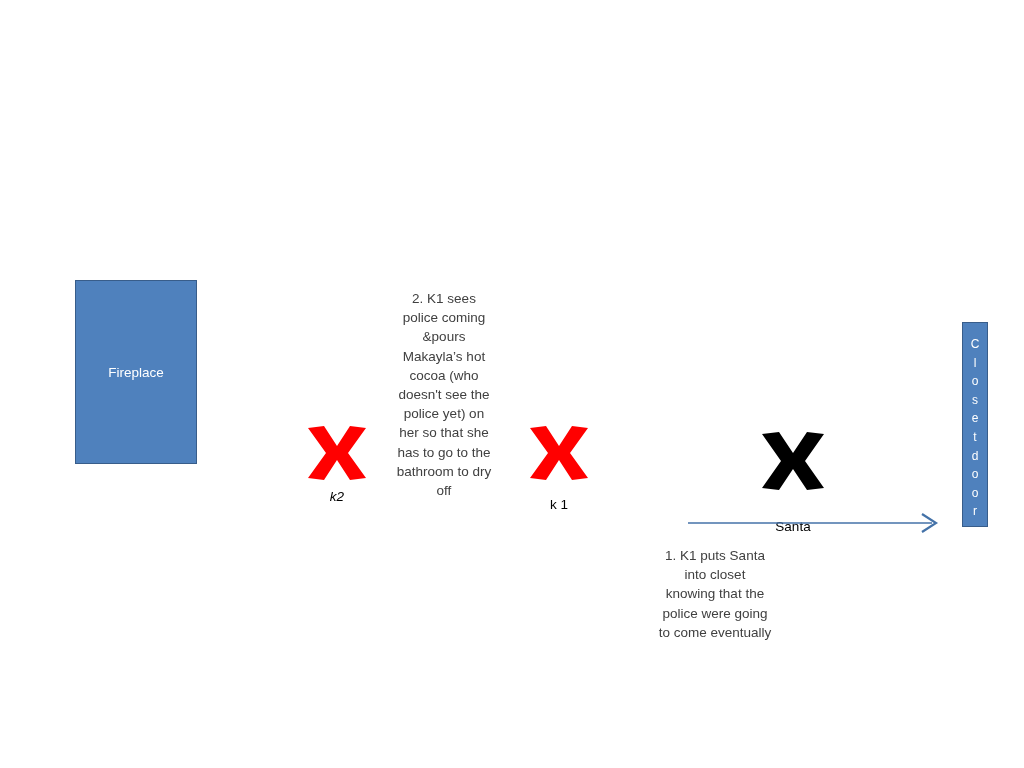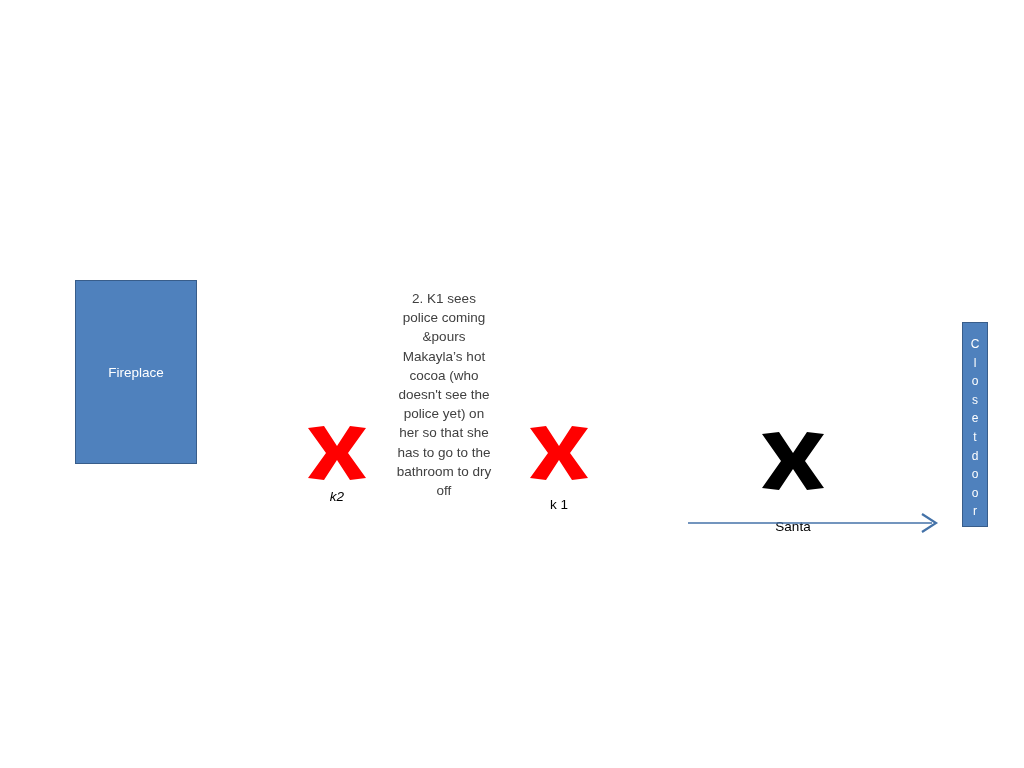--- a/index.html
+++ b/index.html
@@ -147,18 +147,19 @@
 
   <div class="textblock" id="note-2">2. K1 sees police coming &amp;pours Makayla’s hot cocoa (who doesn't see the police yet) on her so that she has to go to the bathroom to dry off</div>
 
   <div id="santa-arrow">
     <svg width="256" height="26" viewBox="0 0 256 26" xmlns="http://www.w3.org/2000/svg" aria-hidden="true">
       <line x1="2" y1="13" x2="246" y2="13" stroke="#4472A8" stroke-width="1.6"></line>
       <polyline points="236,4 250,13 236,22" fill="none" stroke="#4472A8" stroke-width="2.2" stroke-linecap="butt" stroke-linejoin="miter"></polyline>
     </svg>
   </div>
 
+  <div class="textblock" id="note-1">1. K1 puts Santa into closet knowing that the police were going to come eventually</div>
 
   <div class="box" id="closet-door-box">
     <span class="vlabel">Closet door</span>
   </div>
 
 </div>
 
 </body></html>

